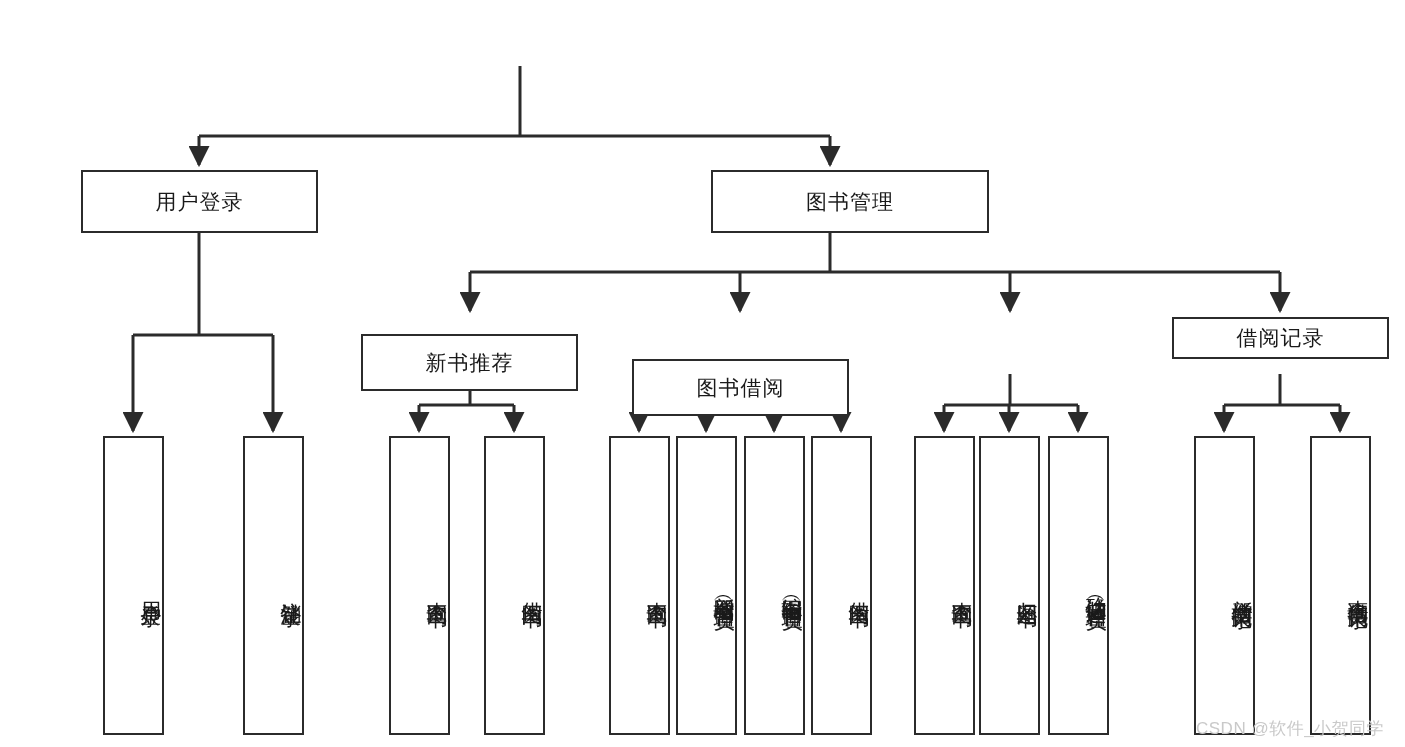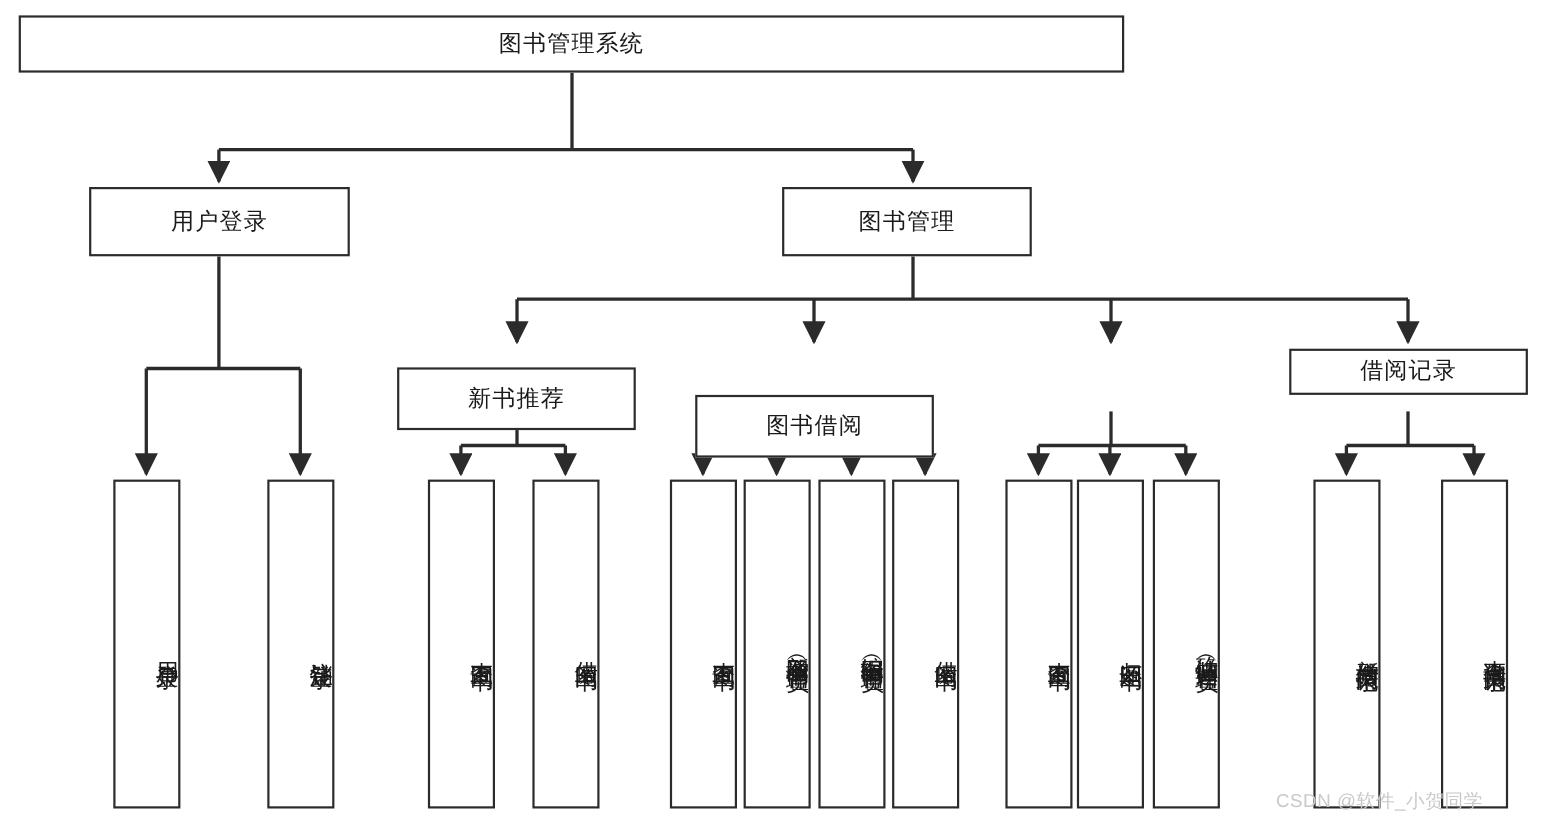--- a/index.html
+++ b/index.html
@@ -142,28 +142,25 @@
     <g stroke="#2b2b2b" stroke-width="3" fill="none">
       <path d="M 1280 374 L 1280 405"></path>
       <path d="M 1224 405 L 1340 405"></path>
     </g>
     <g stroke="#2b2b2b" stroke-width="3" fill="none" marker-end="url(#arrow)">
       <path d="M 1224 405 L 1224 431"></path>
       <path d="M 1340 405 L 1340 431"></path>
     </g>
   </svg>
 
-  <div class="node horiz" style="left:17px; top:14px; width:1005px; height:52px;">
-    <span>图书管理系统</span>
-  </div>
 
   <div class="node horiz" style="left:81px; top:170px; width:237px; height:63px;">
     <span>用户登录</span>
   </div>
-  <div class="node horiz" style="left:711px; top:170px; width:227px; height:63px;">
+  <div class="node horiz" style="left:711px; top:170px; width:278px; height:63px;">
     <span>图书管理</span>
   </div>
 
   <div class="node horiz" style="left:361px; top:334px; width:217px; height:57px;text-align:center;">
     <span>新书推荐</span>
   </div>
   <div class="node horiz" style="left:632px; top:317px; width:217px; height:57px;margin-top:42px;">
     <span>图书借阅</span>
   </div>
   <div class="node horiz" style="left:1172px; top:317px; width:217px; height:42px;">
@@ -207,15 +204,15 @@
     <span class="vlabel">确认归还（管理员）</span>
   </div>
 
   <div class="node vert" style="left:1194px; top:436px; width:61px; height:299px;">
     <span class="vlabel">新增借阅记录</span>
   </div>
   <div class="node vert" style="left:1310px; top:436px; width:61px; height:299px;">
     <span class="vlabel">查询借阅记录</span>
   </div>
 
-  <div class="watermark" style="left:1160px; top:717px;">CSDN @软件_小贺同学</div>
+  <div class="watermark" style="left:1196px; top:717px;">CSDN @软件_小贺同学</div>
 
 </div>
 
 </body></html>

